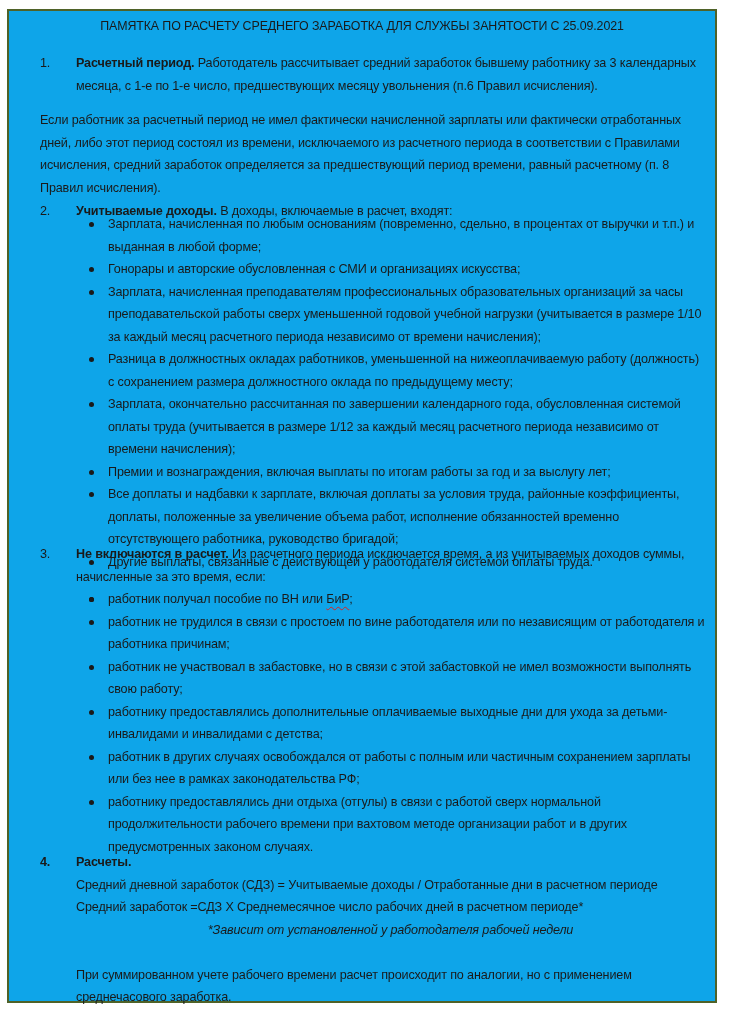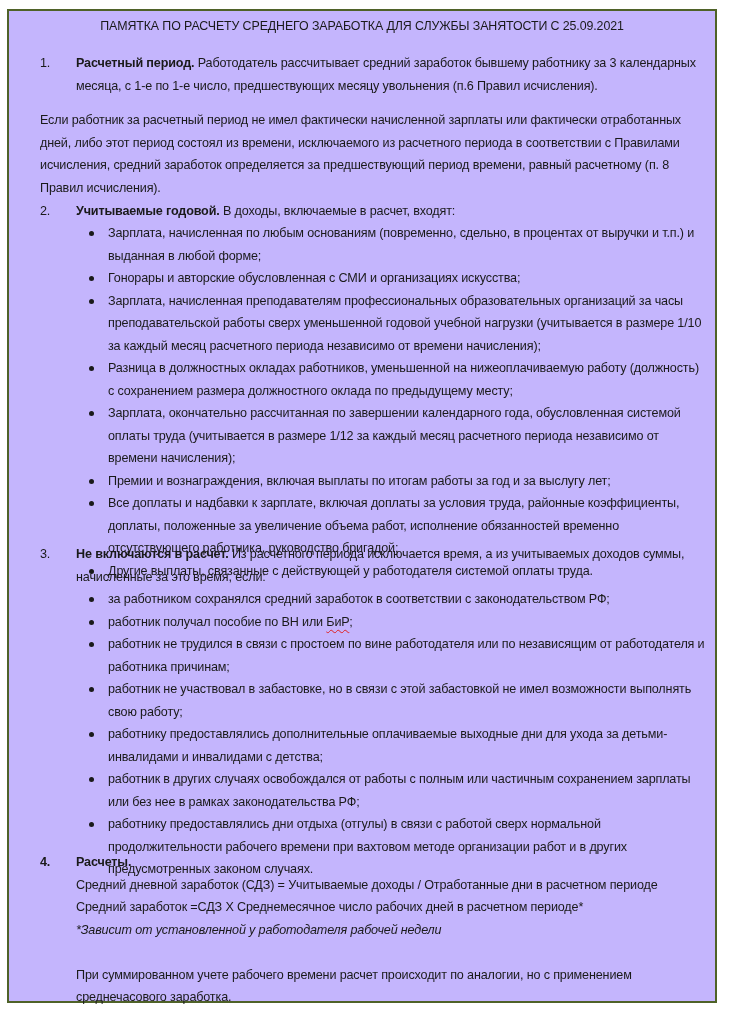--- a/index.html
+++ b/index.html
@@ -14,21 +14,21 @@
       overflow: hidden;
       font-family: "Liberation Sans", sans-serif;
       color: #1a1a1a;
     }
     .memo-box {
       position: absolute;
       left: 7px;
       top: 9px;
       width: 710px;
       height: 994px;
-      background: #c4b5fd;
+      background: #0ea5e9;
       border: 2px solid #4f6228;
       box-sizing: border-box;
     }
     .content {
       position: absolute;
       left: 0;
       top: 0;
       right: 0;
       font-size: 12.6px;
       line-height: 22.5px;
@@ -50,21 +50,21 @@
     }
     .numbered .num {
       position: absolute;
       left: 0;
       top: 0;
     }
     .numbered .body {
       margin-left: 36px;
     }
     .bold { font-weight: bold; }
-    .italic { font-style: italic; }
+    .italic { font-style: italic; text-align: center; }
     .para {
       position: absolute;
       left: 31px;
       right: 4px;
     }
     .bullets {
       position: absolute;
       left: 77px;
       right: 10px;
       margin: 0;
@@ -100,41 +100,41 @@
 
     <div class="numbered" style="top:41px;">
       <span class="num">1.</span>
       <div class="body"><span class="bold">Расчетный период.</span><span> Работодатель рассчитывает средний заработок бывшему работнику за 3 календарных месяца, с 1-е по 1-е число, предшествующих месяцу увольнения (п.6 Правил исчисления).</span></div>
     </div>
 
     <div class="para" style="top:98px;">Если работник за расчетный период не имел фактически начисленной зарплаты или фактически отработанных дней, либо этот период состоял из времени, исключаемого из расчетного периода в соответствии с Правилами исчисления, средний заработок определяется за предшествующий период времени, равный расчетному (п. 8 Правил исчисления).</div>
 
     <div class="numbered" style="top:189px;">
       <span class="num">2.</span>
-      <div class="body"><span class="bold">Учитываемые годовой.</span><span> В доходы, включаемые в расчет, входят:</span></div>
+      <div class="body"><span class="bold">Учитываемые доходы.</span><span> В доходы, включаемые в расчет, входят:</span></div>
     </div>
 
-    <ul class="bullets" style="top:211px;">
+    <ul class="bullets" style="top:202px;">
       <li><span class="dot"></span><span>Зарплата, начисленная по любым основаниям (повременно, сдельно, в процентах от выручки и т.п.) и выданная в любой форме;</span></li>
       <li><span class="dot"></span><span>Гонорары и авторские обусловленная с СМИ и организациях искусства;</span></li>
       <li><span class="dot"></span><span>Зарплата, начисленная преподавателям профессиональных образовательных организаций за часы преподавательской работы сверх уменьшенной годовой учебной нагрузки (учитывается в размере 1/10 за каждый месяц расчетного периода независимо от времени начисления);</span></li>
       <li><span class="dot"></span><span>Разница в должностных окладах работников, уменьшенной на нижеоплачиваемую работу (должность) с сохранением размера должностного оклада по предыдущему месту;</span></li>
       <li><span class="dot"></span><span>Зарплата, окончательно рассчитанная по завершении календарного года, обусловленная системой оплаты труда (учитывается в размере 1/12 за каждый месяц расчетного периода независимо от времени начисления);</span></li>
       <li><span class="dot"></span><span>Премии и вознаграждения, включая выплаты по итогам работы за год и за выслугу лет;</span></li>
       <li><span class="dot"></span><span>Все доплаты и надбавки к зарплате, включая доплаты за условия труда, районные коэффициенты, доплаты, положенные за увеличение объема работ, исполнение обязанностей временно отсутствующего работника, руководство бригадой;</span></li>
       <li><span class="dot"></span><span>Другие выплаты, связанные с действующей у работодателя системой оплаты труда.</span></li>
     </ul>
 
     <div class="numbered" style="top:532px;">
       <span class="num">3.</span>
       <div class="body"><span class="bold">Не включаются в  расчет.</span><span> Из расчетного периода исключается время, а из учитываемых доходов суммы, начисленные за это время, если:</span></div>
     </div>
 
     <ul class="bullets" style="top:577px;">
-      <li><span class="dot"></span><span>за работником сохранялся средний заработок в соответствии с законодательством РФ;</span></li>
+      <li><span class="dot"></span></li>
       <li><span class="dot"></span><span>работник получал пособие по ВН или </span><span class="squiggle">БиР</span><span>;</span></li>
       <li><span class="dot"></span><span>работник не трудился в связи с простоем по вине работодателя или по независящим от работодателя и работника причинам;</span></li>
       <li><span class="dot"></span><span>работник не участвовал в забастовке, но в связи с этой забастовкой не имел возможности выполнять свою работу;</span></li>
       <li><span class="dot"></span><span>работнику предоставлялись дополнительные оплачиваемые выходные дни для ухода за детьми-инвалидами и инвалидами с детства;</span></li>
       <li><span class="dot"></span><span>работник в других случаях освобождался от работы с полным или частичным сохранением зарплаты или без нее в рамках законодательства РФ;</span></li>
       <li><span class="dot"></span><span>работнику предоставлялись дни отдыха (отгулы) в связи с работой сверх нормальной продолжительности рабочего времени при вахтовом методе организации работ и в других предусмотренных законом  случаях.</span></li>
     </ul>
 
     <div class="numbered" style="top:840px;">
       <span class="num bold">4.</span>

